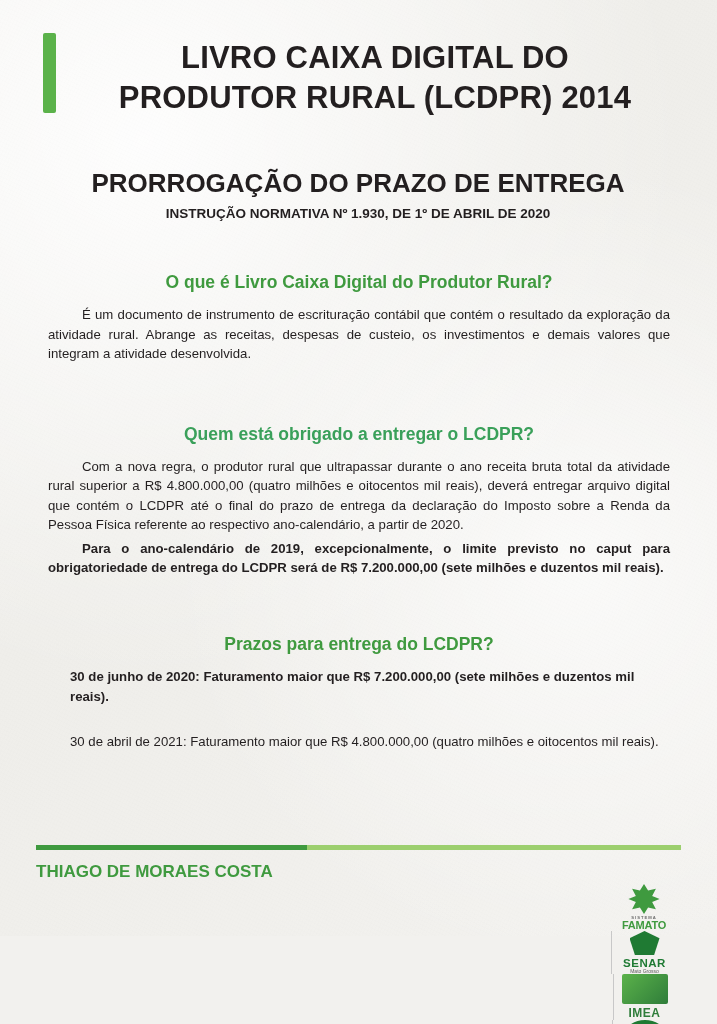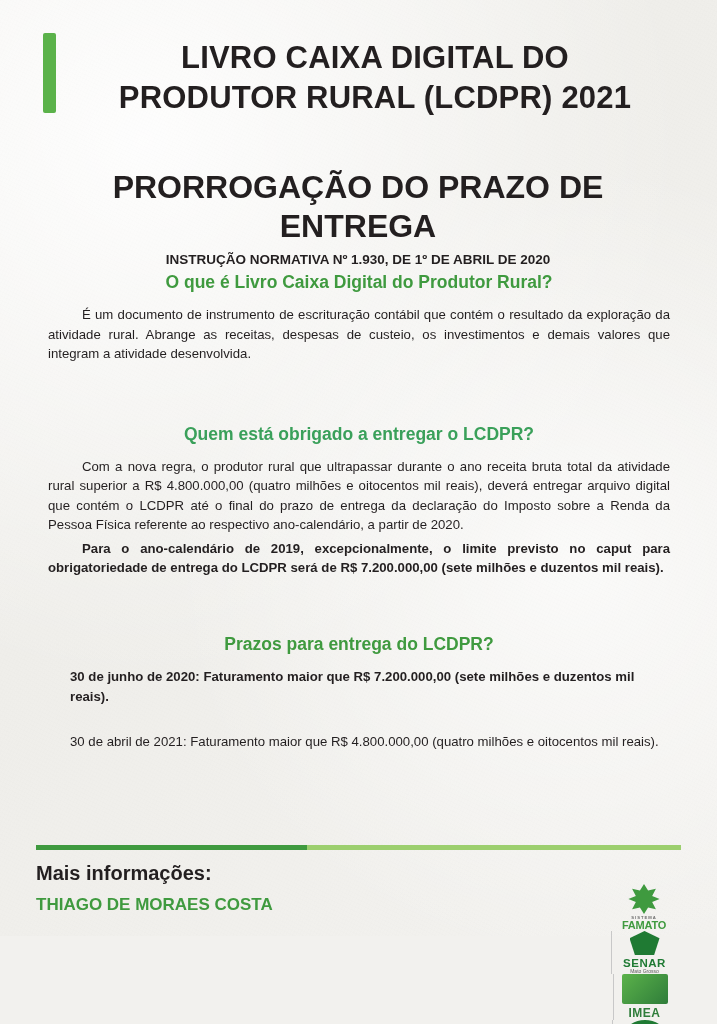--- a/index.html
+++ b/index.html
@@ -62,21 +62,21 @@
   }
 
   .subtitle-block {
     position: absolute;
     left: 58px;
     top: 168px;
     width: 600px;
     text-align: center;
   }
   .subtitle-1 {
-    font-size: 32px;
+    font-size: 26px;
     font-weight: bold;
     line-height: 1.22;
     color: #231f20;
   }
   .subtitle-2 {
     font-size: 24px;
     font-weight: bold;
     line-height: 1.22;
     color: #231f20;
   }
@@ -286,21 +286,21 @@
 </head>
 <body>
 
 <div class="page">
   <div class="noise"></div>
 
   <div class="green-bar"></div>
 
   <div class="title-block">
     <div class="title-line">LIVRO CAIXA DIGITAL DO</div>
-    <div class="title-line">PRODUTOR RURAL (LCDPR) 2021</div>
+    <div class="title-line">PRODUTOR RURAL (LCDPR) 2014</div>
   </div>
 
   <div class="subtitle-block">
     <div class="subtitle-1">PRORROGAÇÃO DO PRAZO DE ENTREGA</div>
     <div class="subtitle-3">INSTRUÇÃO NORMATIVA Nº 1.930, DE 1º DE ABRIL DE 2020</div>
   </div>
 
   <div class="content">
 
     <h2 class="sec-heading">O que é Livro Caixa Digital do Produtor Rural?</h2>
@@ -316,21 +316,20 @@
 
     <h2 class="sec-heading">Prazos para entrega do LCDPR?</h2>
     <p class="item-bold">30 de junho de 2020: Faturamento maior que R$ 7.200.000,00 (sete milhões e duzentos mil reais).</p>
     <div class="gap-4"></div>
     <p class="item-normal">30 de abril de 2021: Faturamento maior que R$ 4.800.000,00 (quatro milhões e oitocentos mil reais).</p>
   </div>
 
   <div class="footer-rule"></div>
 
   <div class="footer">
-    <div class="f-title">Mais informações:</div>
     <div class="f-name">THIAGO DE MORAES COSTA</div>
 
     <div class="logos">
       <div class="logo logo-famato">
         <div class="famato-leaf"></div>
         <div class="famato-sys">SISTEMA</div>
         <div class="famato-name">FAMATO</div>
       </div>
       <div class="logo logo-senar">
         <div class="senar-mark"></div>

